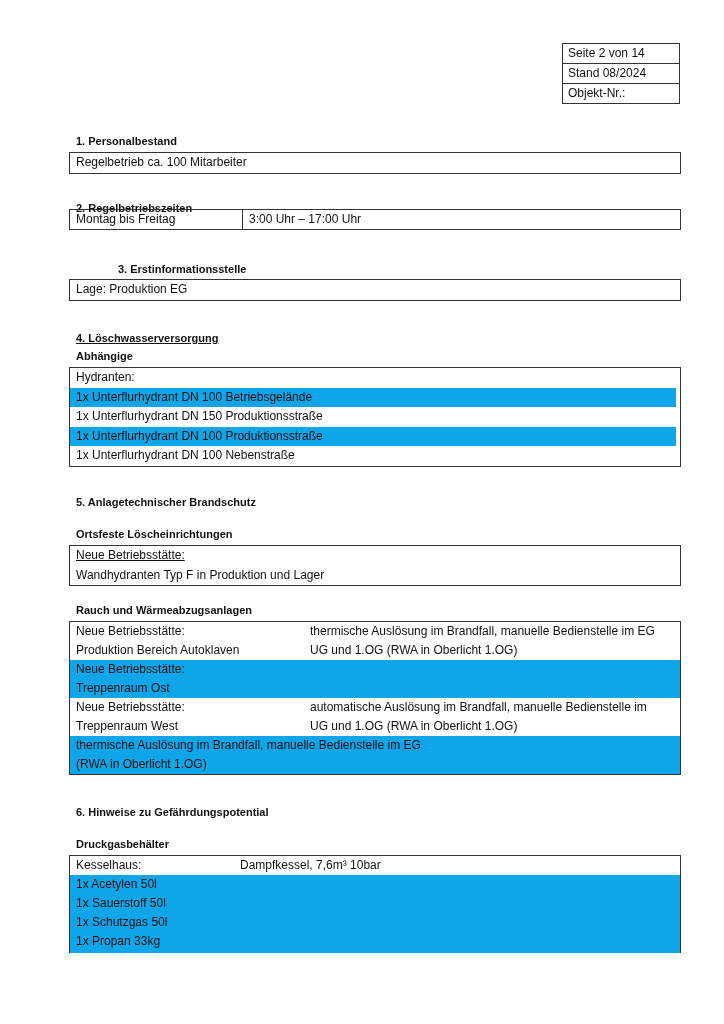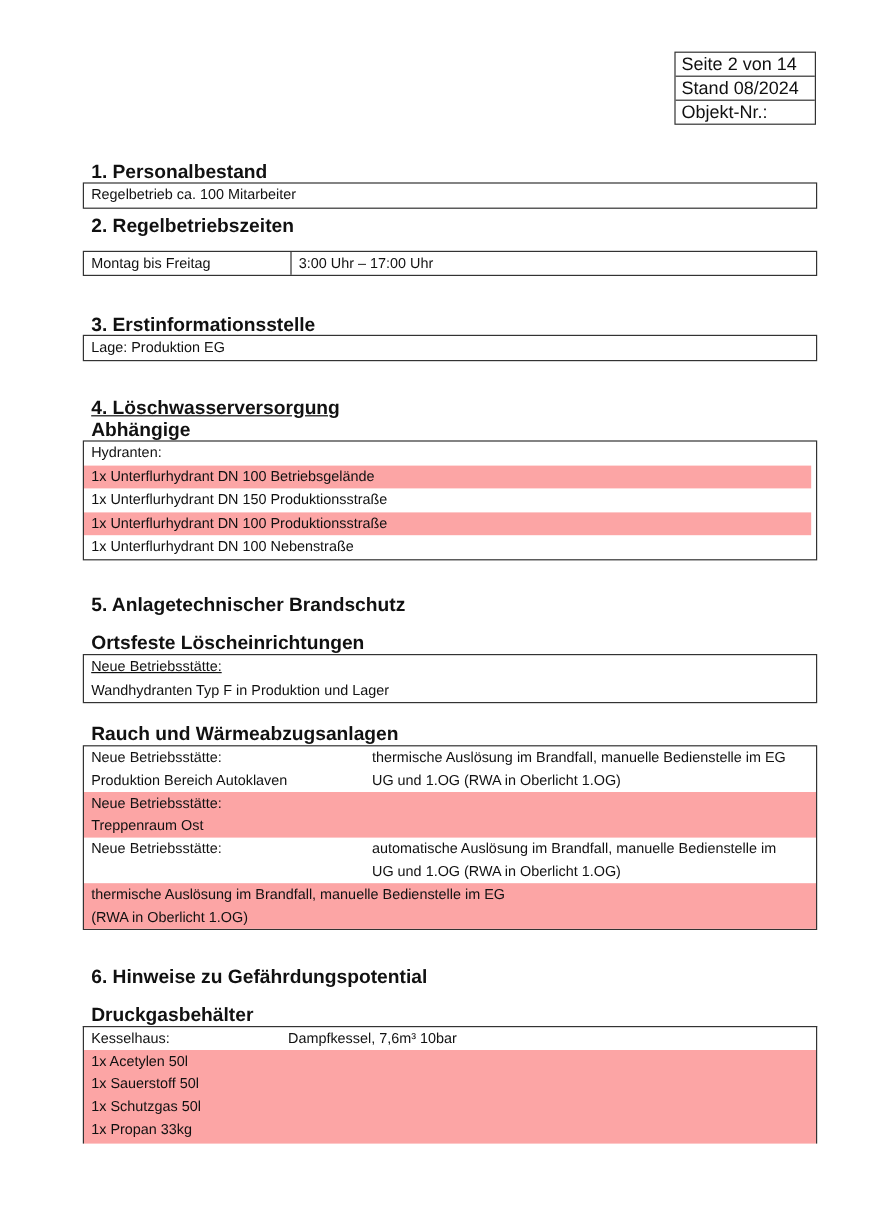--- a/index.html
+++ b/index.html
@@ -5,53 +5,53 @@
   html, body { margin: 0; padding: 0; background: #ffffff; }
   body {
     width: 724px; height: 1024px; position: relative; overflow: hidden;
     font-family: "Liberation Sans", sans-serif; font-size: 12px; color: #111;
   }
   .abs { position: absolute; }
   .hdr-box {
     left: 562px; top: 43px; width: 118px;
     border: 1px solid #333; box-sizing: border-box;
   }
-  .hdr-box div { height: 19px; line-height: 19px; padding-left: 5px; border-bottom: 1px solid #333; font-size: 15px; }
+  .hdr-box div { height: 19px; line-height: 19px; padding-left: 5px; border-bottom: 1px solid #333; font-size: 12px; }
   .hdr-box div:last-child { border-bottom: none; }
-  .h { font-weight: bold; font-size: 16px; left: 76px; }
+  .h { font-weight: bold; font-size: 11px; left: 76px; }
   .box {
     left: 69px; width: 612px; border: 1px solid #333; box-sizing: border-box;
   }
   .row { height: 19.5px; line-height: 19.5px; padding-left: 6px; font-size: 12px; white-space: nowrap; }
-  .shade { background: #fca5a5; }
+  .shade { background: #0ea5e9; }
   .grid2 { display: flex; }
   .cell { box-sizing: border-box; padding-left: 6px; line-height: 19px; font-size: 12px; white-space: nowrap; }
   .u { text-decoration: underline; }
 </style>
 </head>
 <body>
 
 <div class="abs hdr-box">
   <div>Seite 2 von 14</div>
   <div>Stand 08/2024</div>
   <div>Objekt-Nr.:</div>
 </div>
 
 <div class="abs h" style="top:135px;">1. Personalbestand</div>
 <div class="abs box" style="top:152px;">
   <div class="row">Regelbetrieb ca. 100 Mitarbeiter</div>
 </div>
 
-<div class="abs h" style="top:180px;">2. Regelbetriebszeiten</div>
+<div class="abs h" style="top:202px;">2. Regelbetriebszeiten</div>
 <div class="abs box grid2" style="top:209px;">
   <div class="cell" style="width:173px;border-right:1px solid #333;">Montag bis Freitag</div>
   <div class="cell">3:00 Uhr – 17:00 Uhr</div>
 </div>
 
-<div class="abs h" style="top:263px;">3. Erstinformationsstelle</div>
+<div class="abs h" style="top:263px;margin-left:42px;">3. Erstinformationsstelle</div>
 <div class="abs box" style="top:279px;">
   <div class="row">Lage: Produktion EG</div>
 </div>
 
 <div class="abs h" style="top:332px;text-decoration:underline;">4. Löschwasserversorgung</div>
 <div class="abs h" style="top:350px;">Abhängige</div>
 <div class="abs box" style="top:367px;padding:0 4px 0 0;">
   <div class="row">Hydranten:</div>
   <div class="row shade">1x Unterflurhydrant DN 100 Betriebsgelände</div>
   <div class="row">1x Unterflurhydrant DN 150 Produktionsstraße</div>
@@ -80,20 +80,21 @@
   </div>
   <div class="grid2 shade">
     <div style="width:234px;">
       <div class="cell">Neue Betriebsstätte:</div>
       <div class="cell">Treppenraum Ost</div>
     </div>
   </div>
   <div class="grid2">
     <div style="width:234px;">
       <div class="cell">Neue Betriebsstätte:</div>
+      <div class="cell">Treppenraum West</div>
     </div>
     <div>
       <div class="cell">automatische Auslösung im Brandfall, manuelle Bedienstelle im</div>
       <div class="cell">UG und 1.OG (RWA in Oberlicht 1.OG)</div>
     </div>
   </div>
   <div class="grid2 shade">
     <div>
       <div class="cell">thermische Auslösung im Brandfall, manuelle Bedienstelle im EG</div>
       <div class="cell">(RWA in Oberlicht 1.OG)</div>

